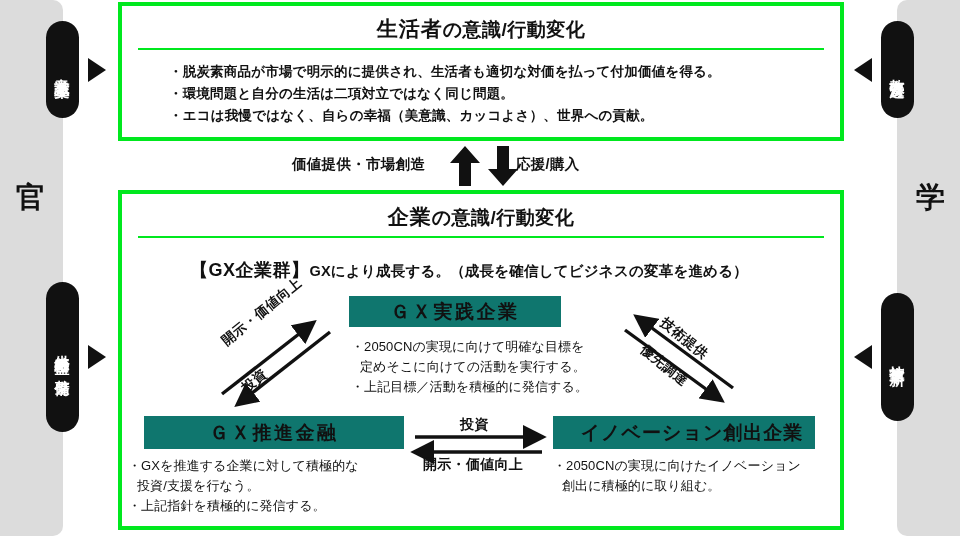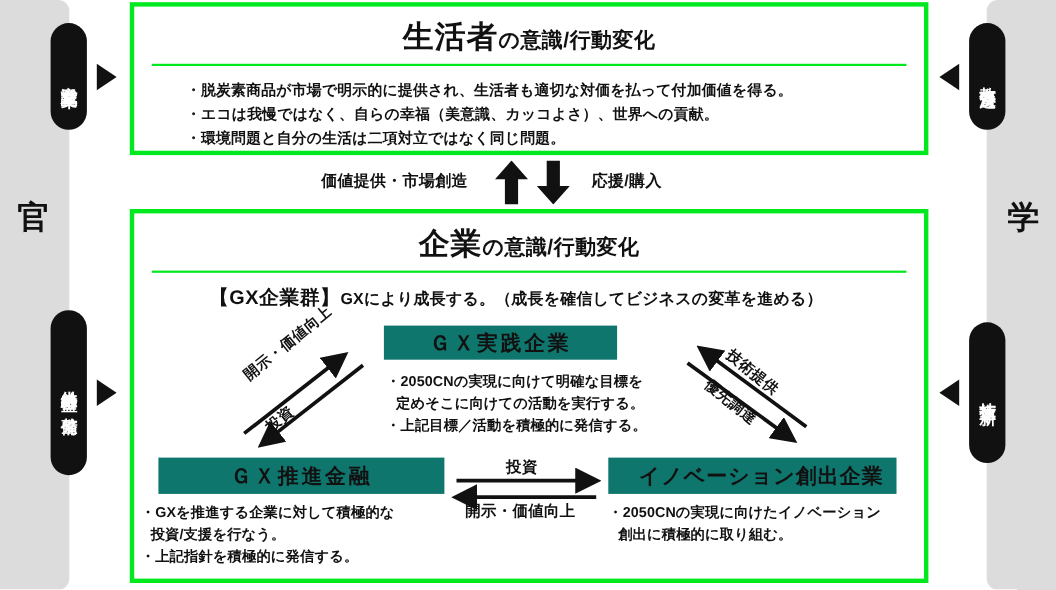--- a/index.html
+++ b/index.html
@@ -74,21 +74,21 @@
   #panel-consumer { left: 118px; top: 2px;   width: 726px; height: 139px; }
   #panel-company  { left: 118px; top: 190px; width: 726px; height: 340px; }
 
   .panel-title {
     text-align: center;
     color: #111;
     white-space: nowrap;
     margin-top: 9px;
   }
   .panel-title .big {
-    font-size: 28px; font-weight: 700; letter-spacing: 1px;
+    font-size: 21px; font-weight: 700; letter-spacing: 1px;
   }
   .panel-title .small {
     font-size: 19px; font-weight: 700; letter-spacing: 0.5px;
   }
   .title-rule {
     height: 2px; background: #00e81e;
     margin: 5px auto 0 auto;
   }
   #panel-consumer .title-rule { width: 686px; }
   #panel-company  .title-rule { width: 686px; }
@@ -123,40 +123,40 @@
   }
   #hdr-jissen { left: 349px; top: 296px; width: 212px; height: 31px;
                 font-size: 19px; letter-spacing: 2.5px; }
   #hdr-kinyu  { left: 144px; top: 416px; width: 260px; height: 33px;
                 font-size: 19px; letter-spacing: 2.5px; }
   #hdr-innov  { left: 553px; top: 416px; width: 262px; height: 33px;
                 font-size: 19px; letter-spacing: 1px; padding-left: 16px; }
 
   .gbox-body {
     position: absolute;
-    font-size: 13px; font-weight: 700; color: #111;
+    font-size: 13px; font-weight: 400; color: #111;
     line-height: 20px; letter-spacing: 0.1px;
   }
   .gbox-body div { white-space: nowrap; }
   #body-jissen { left: 351px; top: 337px; }
   #body-kinyu  { left: 128px; top: 456px; }
   #body-innov  { left: 553px; top: 456px; }
   .ind { padding-left: 9px; }
 
   
   #mid-flow {
     position: absolute; left: 118px; top: 144px; width: 726px; height: 44px;
   }
   #mid-left-label {
     position: absolute; left: 174px; top: 11px;
     font-size: 14.5px; font-weight: 700; color: #111; white-space: nowrap;
     letter-spacing: 0.3px;
   }
   #mid-right-label {
-    position: absolute; left: 420px; top: 11px;
+    position: absolute; left: 398px; top: 11px;
     font-size: 14.5px; font-weight: 700; color: #111; white-space: nowrap;
     letter-spacing: 0.3px;
   }
   #arrow-up   { position: absolute; left: 332px; top: 2px; }
   #arrow-down { position: absolute; left: 370px; top: 2px; }
 
   
   #arrow-layer {
     position: absolute; left: 0; top: 0;
     width: 960px; height: 536px;
@@ -207,22 +207,22 @@
   <div class="tri right-point" id="tri-bot-left"></div>
   <div class="tri left-point" id="tri-bot-right"></div>
 
   <div class="green-panel" id="panel-consumer">
     <div class="panel-title">
       <span class="big">生活者</span><span class="small">の意識/行動変化</span>
     </div>
     <div class="title-rule"></div>
     <div class="bullets">
       <div>・脱炭素商品が市場で明示的に提供され、生活者も適切な対価を払って付加価値を得る。</div>
+      <div>・環境問題と自分の生活は二項対立ではなく同じ問題。</div>
       <div>・エコは我慢ではなく、自らの幸福（美意識、カッコよさ）、世界への貢献。</div>
-      <div>・環境問題と自分の生活は二項対立ではなく同じ問題。</div>
     </div>
   </div>
 
   <div id="mid-flow">
     <div id="mid-left-label">価値提供・市場創造</div>
     <div id="mid-right-label">応援/購入</div>
     <svg id="arrow-up" width="30" height="40" viewBox="0 0 30 40">
       <polygon points="15,0 30,17 21,17 21,40 9,40 9,17 0,17" fill="#111"></polygon>
     </svg>
     <svg id="arrow-down" width="30" height="40" viewBox="0 0 30 40">

